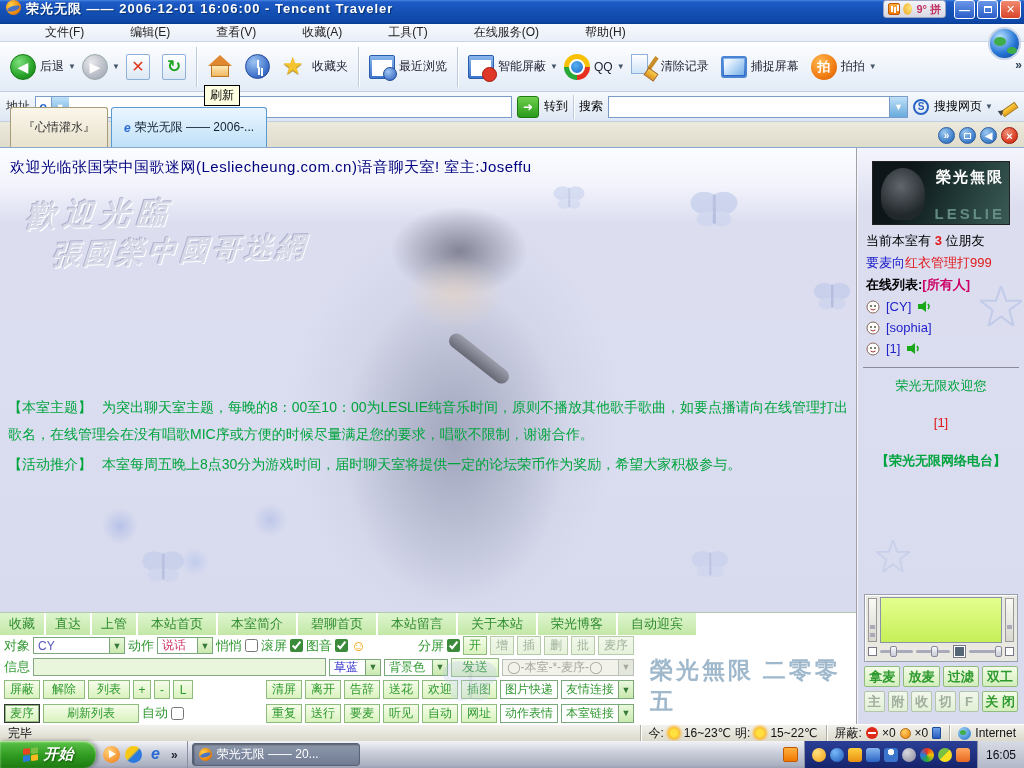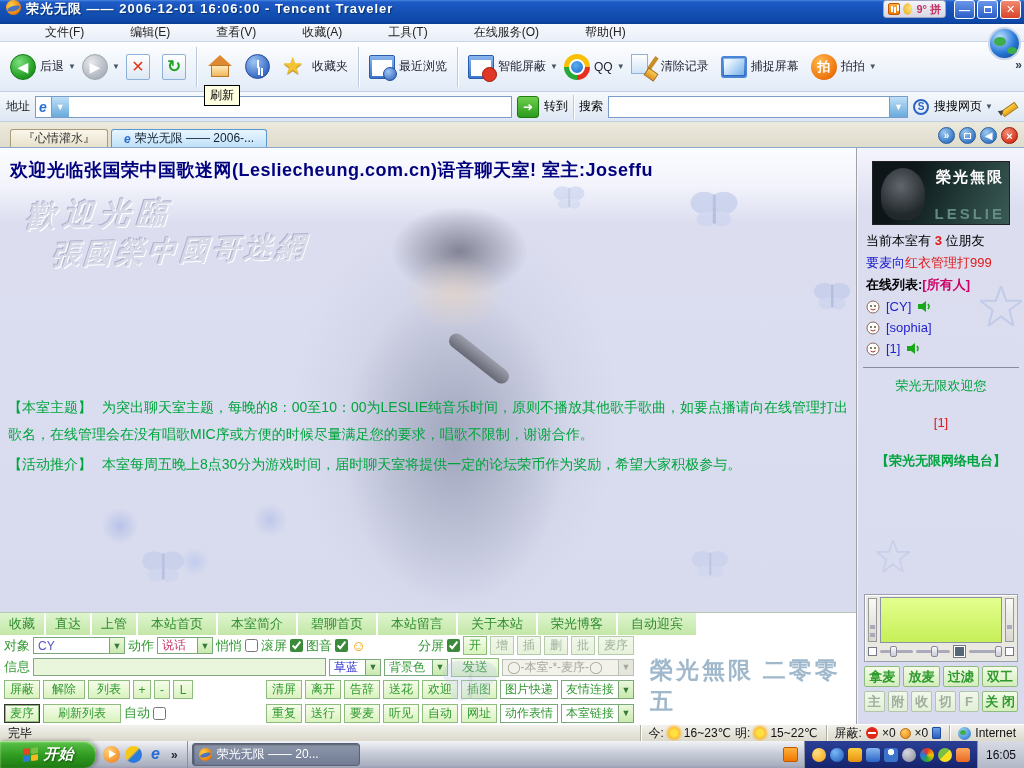--- a/index.html
+++ b/index.html
@@ -74,34 +74,34 @@
   .bar-sep { width:1px; height:24px; background:#bdc9dc; box-shadow:1px 0 0 #fff; }
   .search-input { width:300px; height:22px; background:#fff; border:1px solid #7a9cc8; display:flex; align-items:center; }
   .search-input input { flex:1; border:0; outline:0; height:100%; font-size:12px; padding:0 4px; }
   .soso-ico { width:16px; height:16px; border-radius:50%; border:2px solid #2a64c4; color:#2a64c4; font-weight:bold; font-size:10px; display:flex; align-items:center; justify-content:center; }
   .pencil-ico { width:20px; height:20px; position:relative; }
   .pencil-ico::before { content:""; position:absolute; left:3px; top:9px; width:15px; height:5px; background:linear-gradient(#ffd040,#e8a010); border:1px solid #a87808; transform:rotate(-35deg); }
   .pencil-ico::after { content:""; position:absolute; left:1px; bottom:2px; border-left:5px solid #444; border-top:3px solid transparent; border-bottom:3px solid transparent; transform:rotate(-35deg); }
 
   
   .tabbar { height:26px; background:linear-gradient(#ece9dd,#dfdccc); border-bottom:1px solid #8aa8cc; display:flex; align-items:flex-end; padding:3px 6px 0 10px; gap:3px; }
-  .tab { height:18px; display:flex; align-items:center; gap:4px; padding:0 12px; font-size:12px; border:1px solid #a89c78; border-bottom:none; border-radius:3px 3px 0 0; background:linear-gradient(#faf6ea,#e8e2cc); color:#333; white-space:nowrap; }
+  .tab { height:40px; display:flex; align-items:center; gap:4px; padding:0 12px; font-size:12px; border:1px solid #a89c78; border-bottom:none; border-radius:3px 3px 0 0; background:linear-gradient(#faf6ea,#e8e2cc); color:#333; white-space:nowrap; }
   .tab.active { background:linear-gradient(#eaf6ff,#bfe0f8); border-color:#5a9ad0; color:#123; }
   .tab .e-sm { color:#2a6cd4; font-weight:bold; font-style:italic; font-size:12px; }
   .tab-ctrls { margin-left:auto; display:flex; align-items:center; gap:4px; padding-bottom:3px; }
   .tc { width:17px; height:17px; border-radius:50%; background:radial-gradient(circle at 35% 30%,#9cc8f0,#3a7cc8 70%,#2a64ac); border:1px solid #2a5c9c; color:#fff; font-size:10px; font-weight:bold; display:flex; align-items:center; justify-content:center; }
   .tc.closeall { background:radial-gradient(circle at 35% 30%,#f09078,#d83820 70%,#b02810); border-color:#981c08; font-size:11px; }
   .tc .sq { width:7px; height:6px; border:1px solid #fff; }
 
   
   .content-row { flex:1; display:flex; min-height:0; }
   .main-col { flex:1; display:flex; flex-direction:column; min-width:0; }
   .main-view { flex:1; position:relative; overflow:hidden;
     background:linear-gradient(180deg,#fbfcff 0,#f4f5fc 34px,#dcdef0 75px,#d8dbee 100%); }
-  .heading { position:absolute; left:10px; top:10px; color:#00007e; font-weight:bold; font-size:18px; letter-spacing:.5px; z-index:5; }
+  .heading { position:absolute; left:10px; top:10px; color:#00007e; font-weight:normal; font-size:15px; letter-spacing:.5px; z-index:5; }
   .wm { position:absolute; color:#d7d9e8; font-weight:bold; font-style:italic; text-shadow:1px 1px 0 #ffffff,-1px -1px 0 #aeb2cc; letter-spacing:7px; transform:skewX(-6deg) rotate(-2deg); z-index:2; }
   .wm.l1 { left:26px; top:46px; font-size:30px; }
   .wm.l2 { left:52px; top:84px; font-size:28px; letter-spacing:4px; }
   .photo { position:absolute; left:235px; top:35px; width:440px; height:425px; z-index:1;
     background:
       radial-gradient(ellipse 70px 52px at 50% 26%, rgba(226,210,198,.75), rgba(226,210,198,0) 70%),
       radial-gradient(ellipse 95px 62px at 51% 16%, rgba(62,62,78,.55), rgba(62,62,78,0) 72%),
       radial-gradient(ellipse 160px 225px at 50% 62%, rgba(118,124,150,.45), rgba(118,124,150,0) 70%),
       radial-gradient(ellipse 230px 290px at 50% 55%, rgba(160,166,190,.38), rgba(160,166,190,0) 72%); }
   .mic { position:absolute; left:208px; top:168px; width:72px; height:15px; border-radius:8px; background:linear-gradient(#8a8a94,#3a3a42); transform:rotate(38deg); opacity:.65; }
@@ -500,21 +500,21 @@
             <span class="txt" style="color:#339933">图片快递</span>
           </span>
           <span class="sel" style="height:19px">
             <span class="txt" style="color:#339933">友情连接</span>
             <span class="arw">▼</span>
           </span>
         </div>
 
         <div class="rowE">
           <span class="btng pressed">麦序</span>
-          <span class="btng" style="padding:0 14px">刷新列表</span>
+          <span class="btng" style="padding:0 23px">刷新列表</span>
           <span class="glabel">自动</span>
           <input type="checkbox" class="chk" style="">
           <span class="spacer"></span>
           <span class="btng">重复</span>
           <span class="btng">送行</span>
           <span class="btng">要麦</span>
           <span class="btng">听见</span>
           <span class="btng">自动</span>
           <span class="btng">网址</span>
           <span class="sel" style="height:19px">

